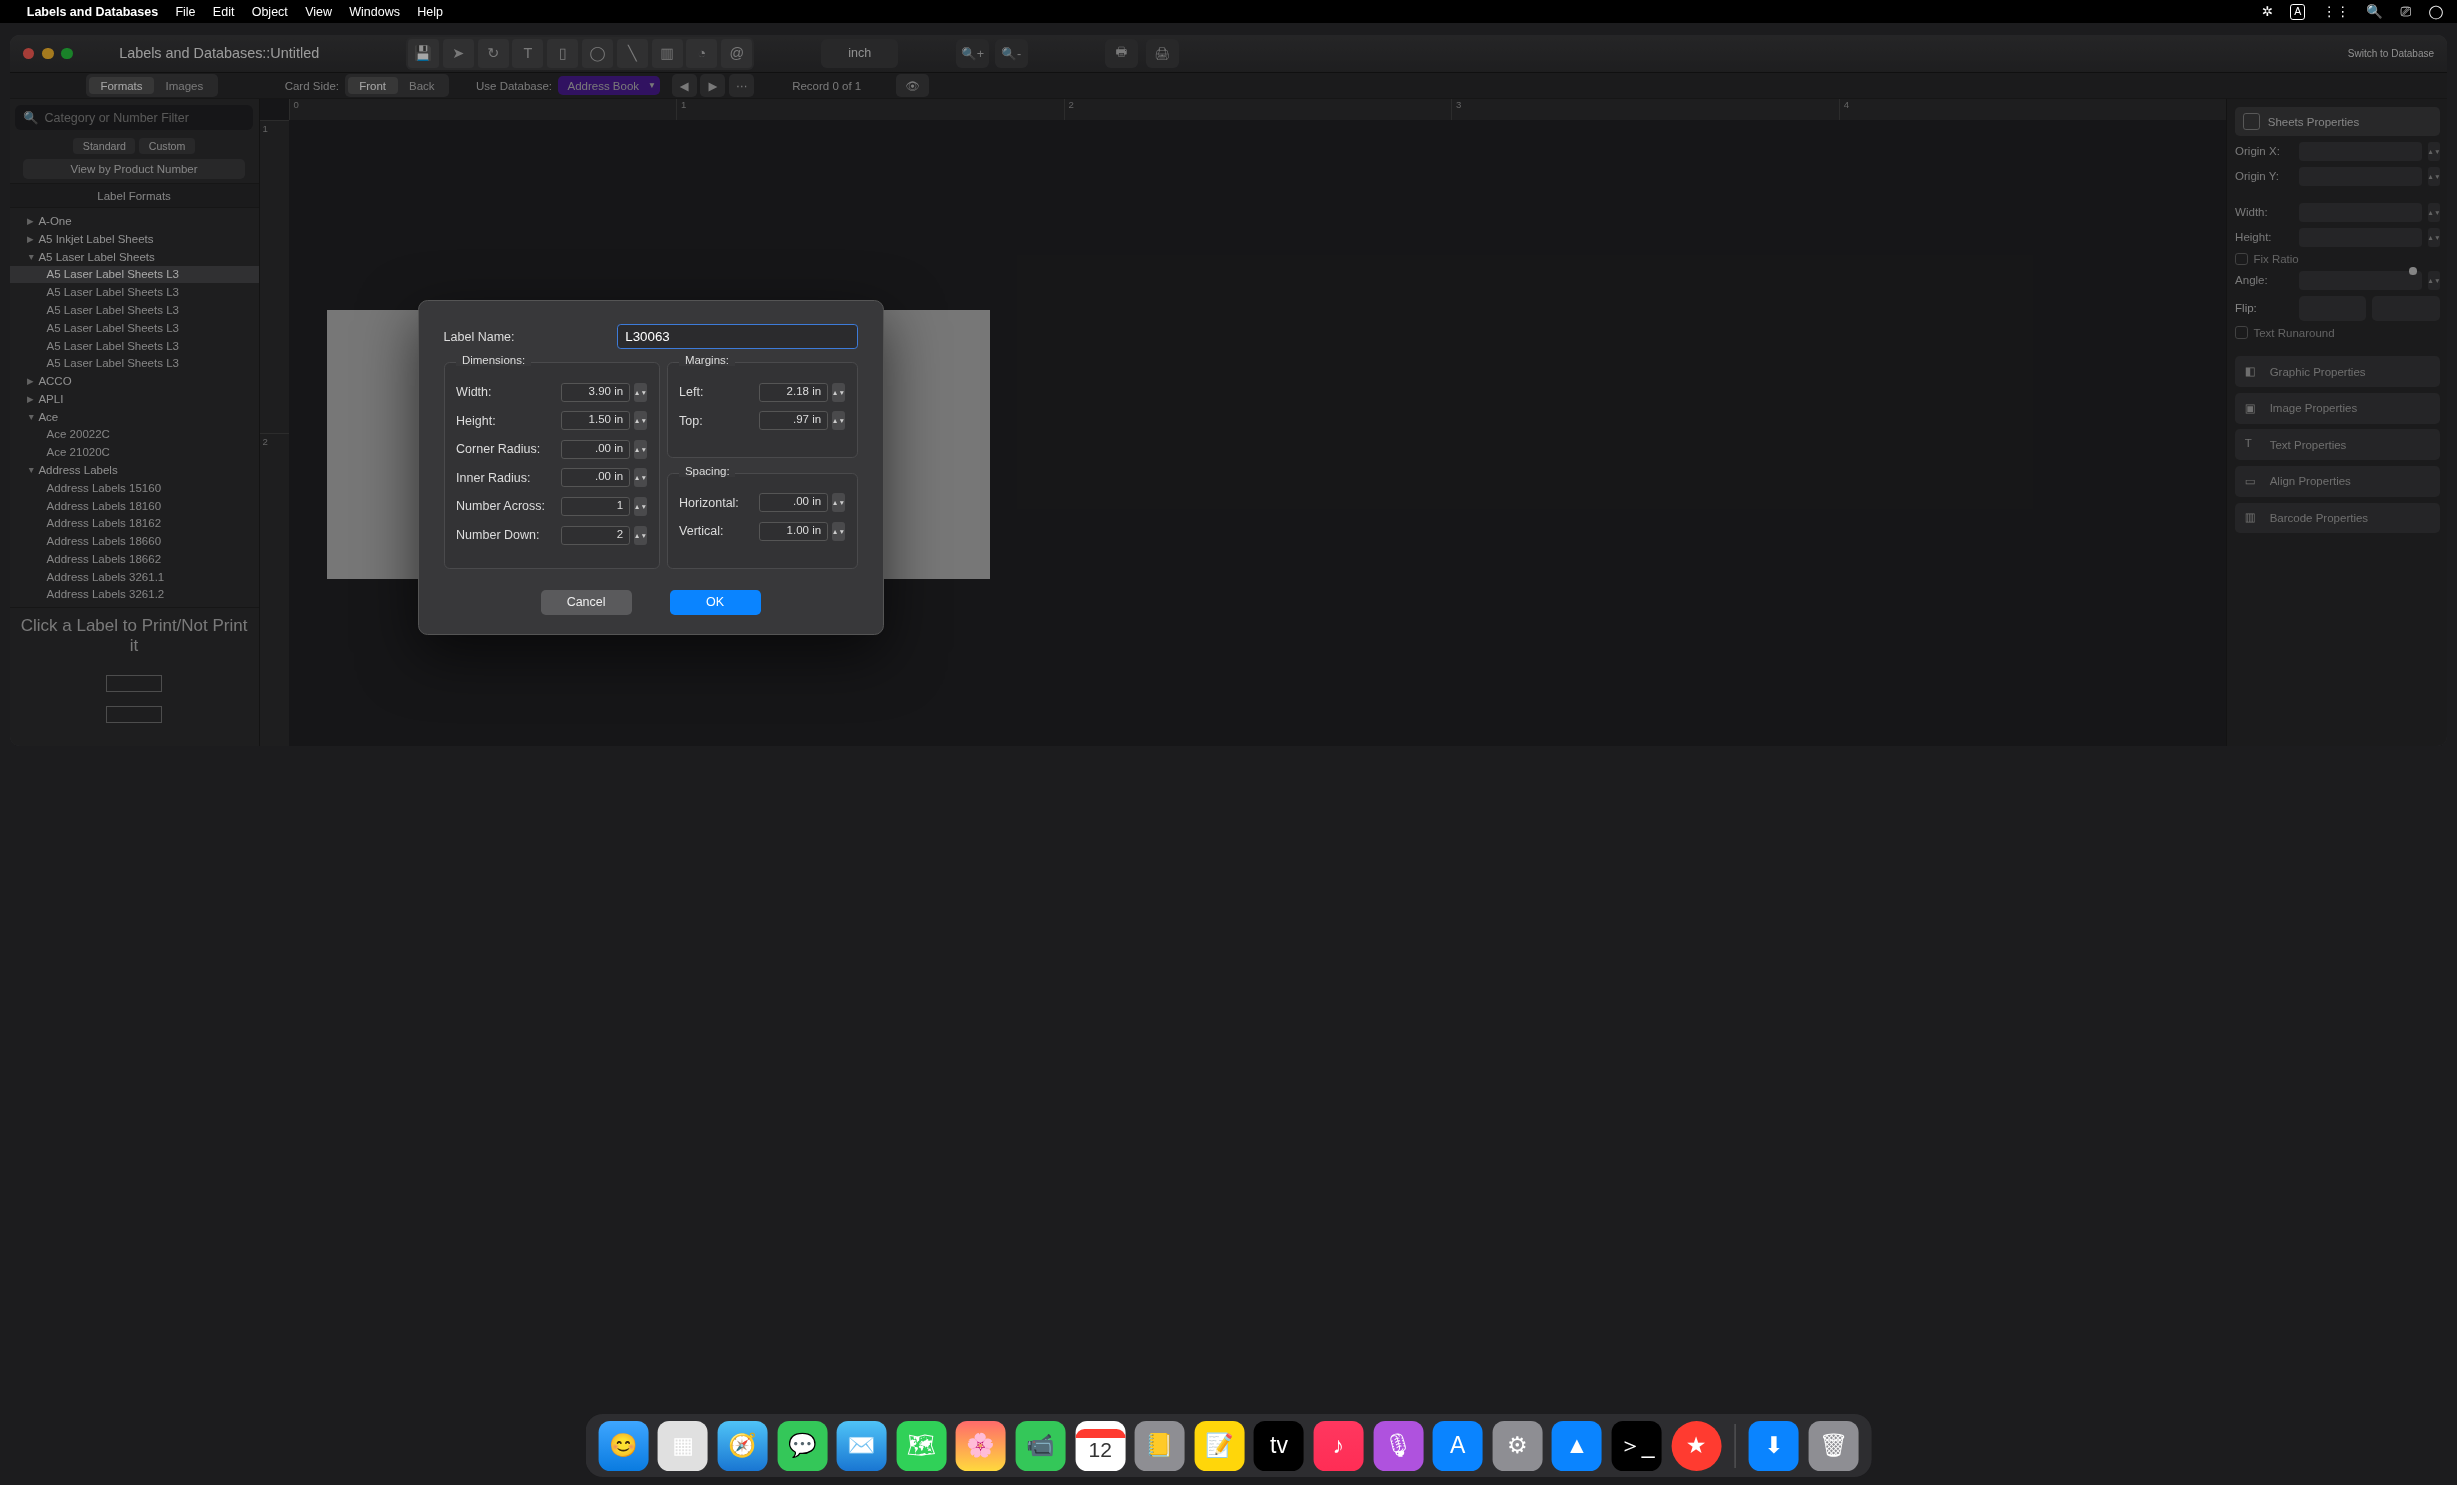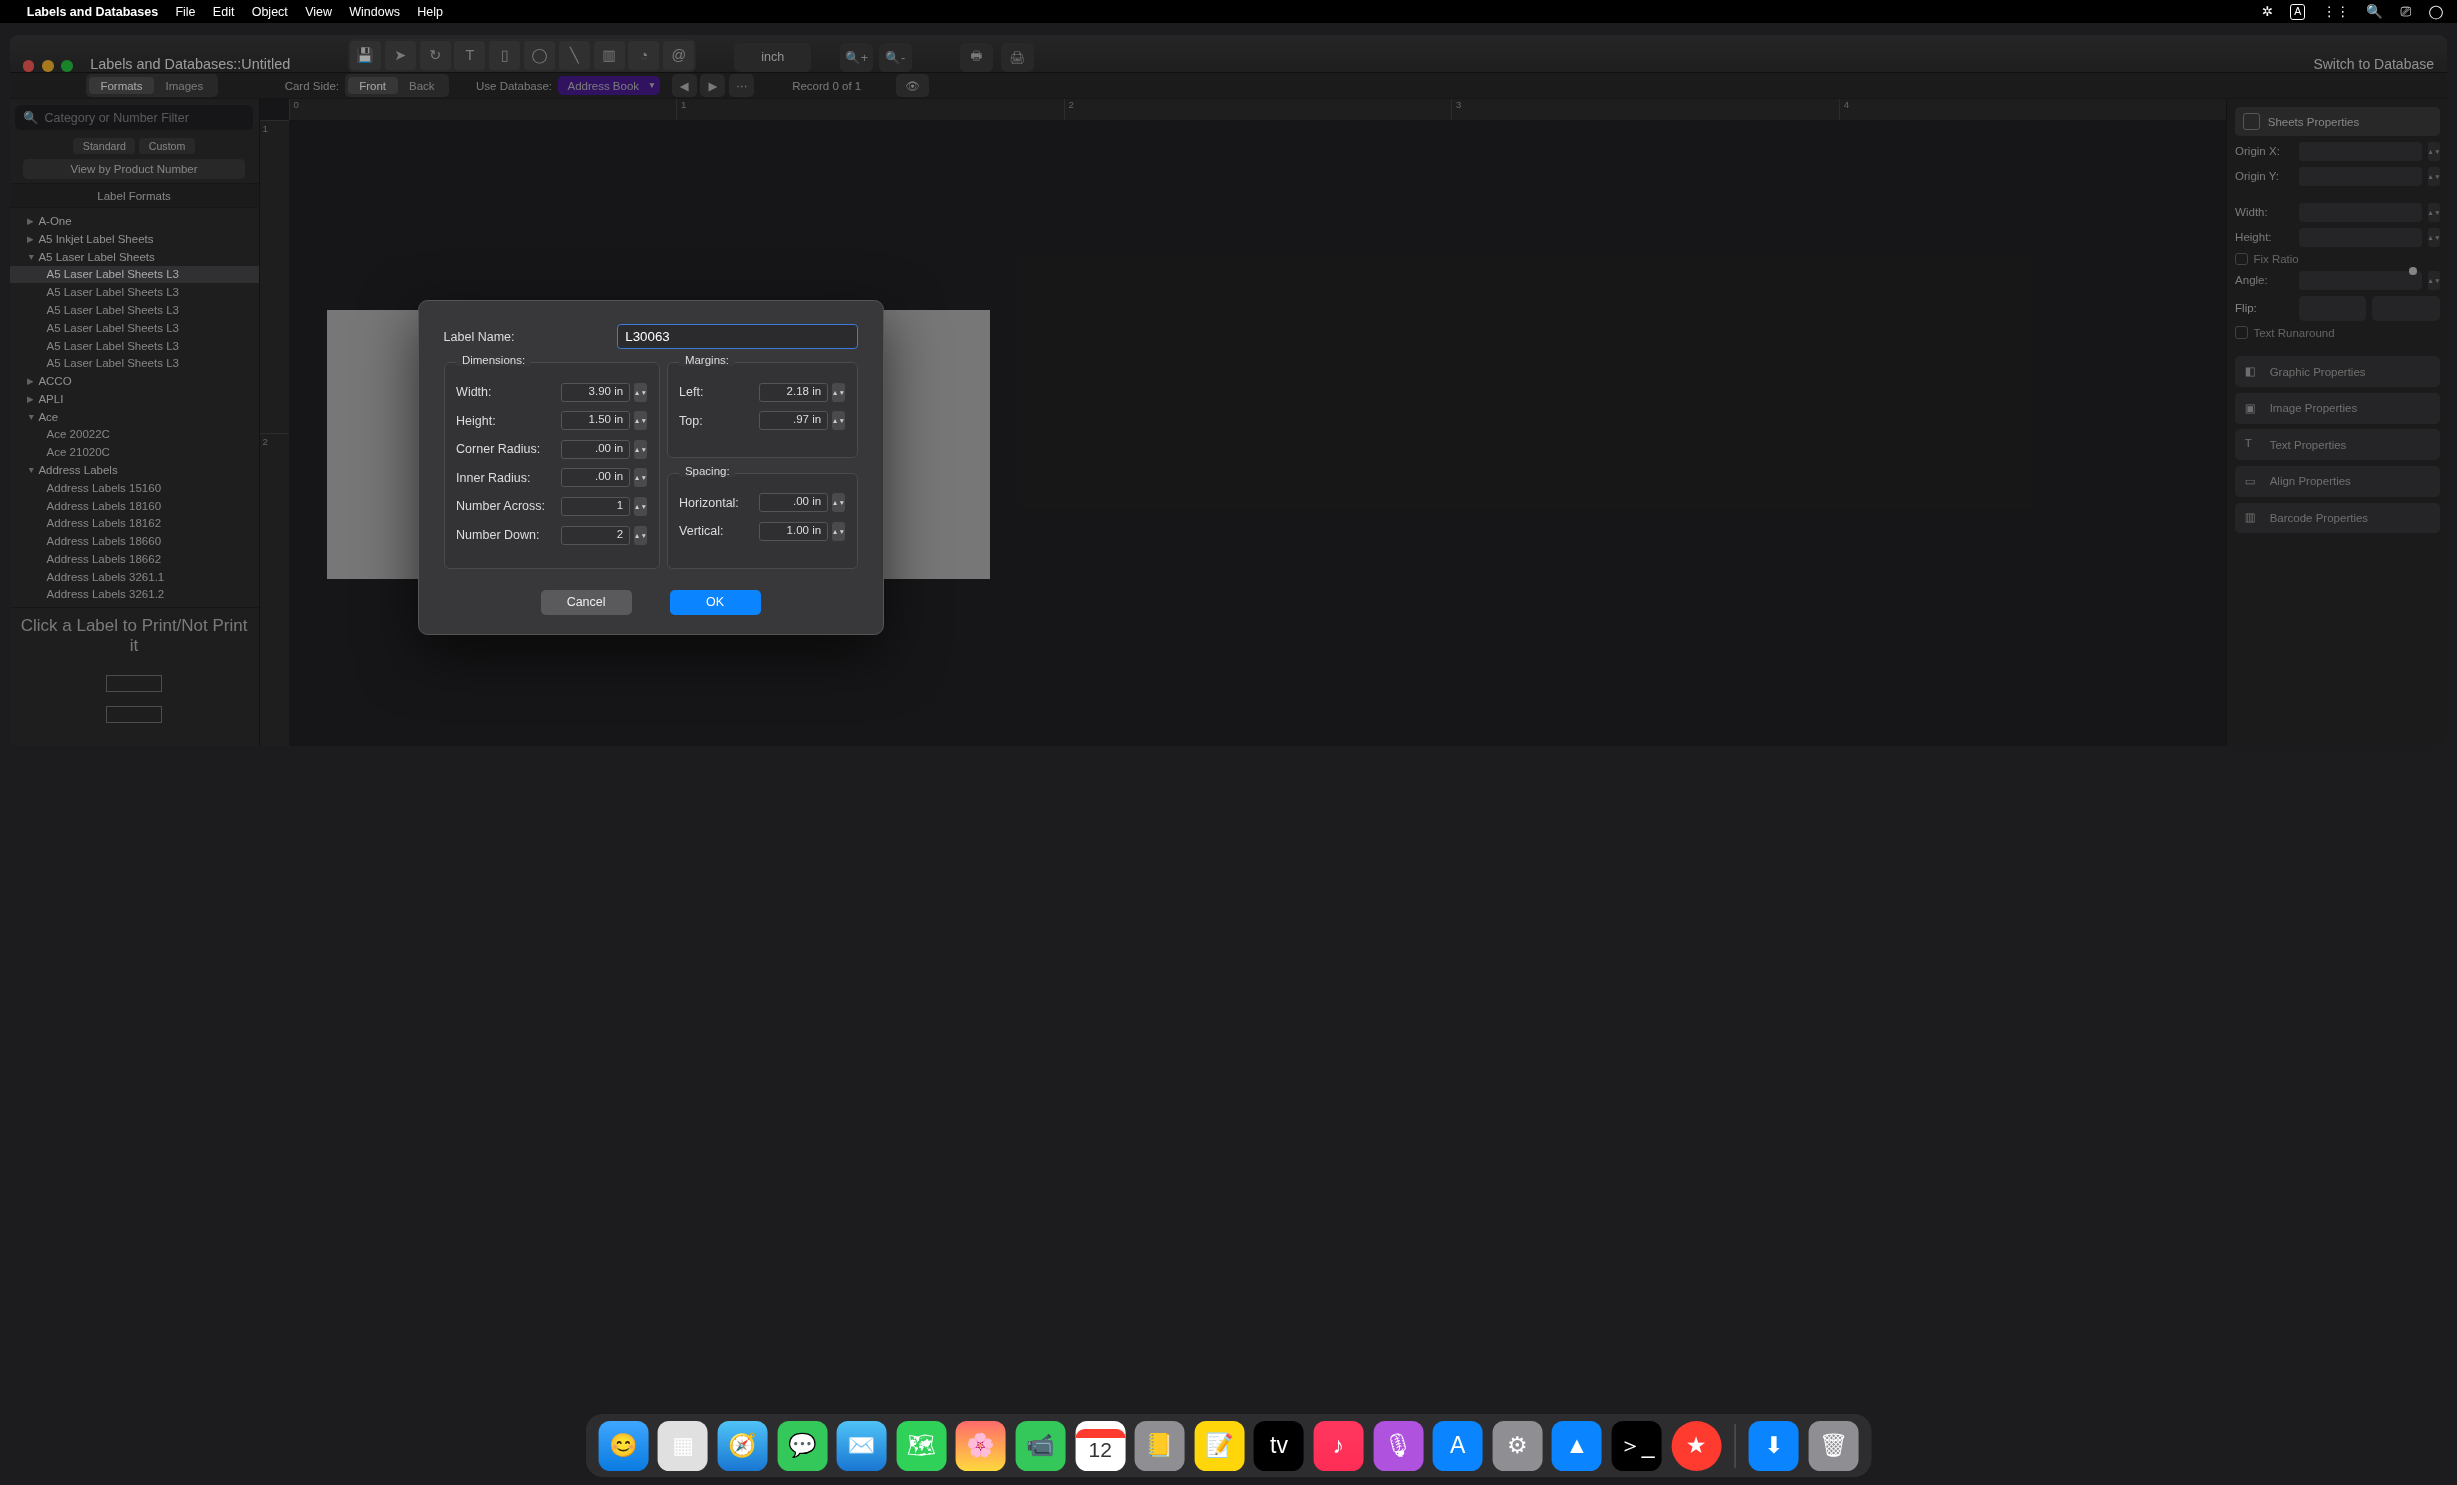--- a/index.html
+++ b/index.html
@@ -7,33 +7,33 @@
 
 
 .menubar { height: 23px; background: #000; display: flex; align-items: center; padding: 0 13.4px; color: #fff; font-size: 12.5px; }
 .menubar .apple { margin-right: 13.4px; font-size: 14.4px; }
 .menubar .app-title { font-weight: 600; margin-right: 17.3px; }
 .menubar .item { margin-right: 17.3px; }
 .menubar-right { margin-left: auto; display: flex; gap: 17.3px; font-size: 13.4px; }
 
 
 .window { position: absolute; top: 35px; left: 9.6px; right: 9.6px; height: 711px; background: #2a2a2c; border-radius: 9.6px; display: flex; flex-direction: column; overflow: hidden; }
-.titlebar { height: 44px; display: flex; align-items: flex-end; padding: 0 13.4px; background: linear-gradient(#3a3a3c,#2f2f31); border-bottom: 1px solid #1a1a1a; }
+.titlebar { height: 44px; display: flex; align-items: center; padding: 0 13.4px; background: linear-gradient(#3a3a3c,#2f2f31); border-bottom: 1px solid #1a1a1a; gap: 29px; }
 .traffic { display: flex; gap: 7.7px; margin-right: 17.3px; }
 .traffic span { width: 11.5px; height: 11.5px; border-radius: 50%; display: inline-block; }
 .traffic .r { background: #ff5f57; } .traffic .y { background: #febc2e; } .traffic .g { background: #28c840; }
 .win-title { color: #eee; font-size: 14.4px; font-weight: 500; }
 .tool-cluster { margin-left: 58px; display: flex; gap: 3.8px; background: #3e3e40; border-radius: 5.8px; padding: 1.9px; }
 .tool-cluster .tb { width: 31px; height: 29px; background: #4a4a4c; border-radius: 3.8px; display: flex; align-items: center; justify-content: center; color: #bbb; font-size: 14.4px; }
 .inch-btn { margin-left: 38px; background: #3e3e40; color: #ddd; width: 77px; height: 29px; border-radius: 5.8px; display: flex; align-items: center; justify-content: center; }
 .zoom-cluster { margin-left: 29px; display: flex; gap: 5.8px; }
 .zoom-cluster .z { width: 33px; height: 29px; background: #3e3e40; border-radius: 5.8px; display: flex; align-items: center; justify-content: center; color: #bbb; }
 .print-cluster { margin-left: 48px; display: flex; gap: 7.7px; }
 .print-cluster .p { width: 33px; height: 29px; background: #3e3e40; border-radius: 5.8px; display: flex; align-items: center; justify-content: center; color: #bbb; }
-.switch-db { margin-left: auto; color: #ddd; font-size: 14px; }
+.switch-db { margin-left: auto; color: #ddd; font-size: 10px; }
 
 
 .toolbar2 { height: 31px; background: #2a2a2c; display: flex; align-items: center; padding: 0 13.4px; border-bottom: 1px solid #222; font-size: 11.5px; color: #bbb; }
 .tab-pill { background: #3e3e40; border-radius: 4.8px; padding: 2.9px; display: flex; }
 .tab-pill .tp { padding: 2.9px 11.5px; border-radius: 4px; }
 .tab-pill .tp.active { background: #555; color: #fff; }
 .lbl { margin-left: 27px; margin-right: 5.8px; }
 .select-look { background: #4c1d95; border-radius: 4.8px; padding: 3.8px 21px 3.8px 9.6px; position: relative; }
 .select-look::after { content: "▾"; position: absolute; right: 5.8px; top: 2.9px; font-size: 9.6px; }
 .sq-btn { width: 25px; height: 23px; background: #3e3e40; border-radius: 4.8px; margin-left: 3.8px; display: flex; align-items: center; justify-content: center; font-size: 11.5px; }

